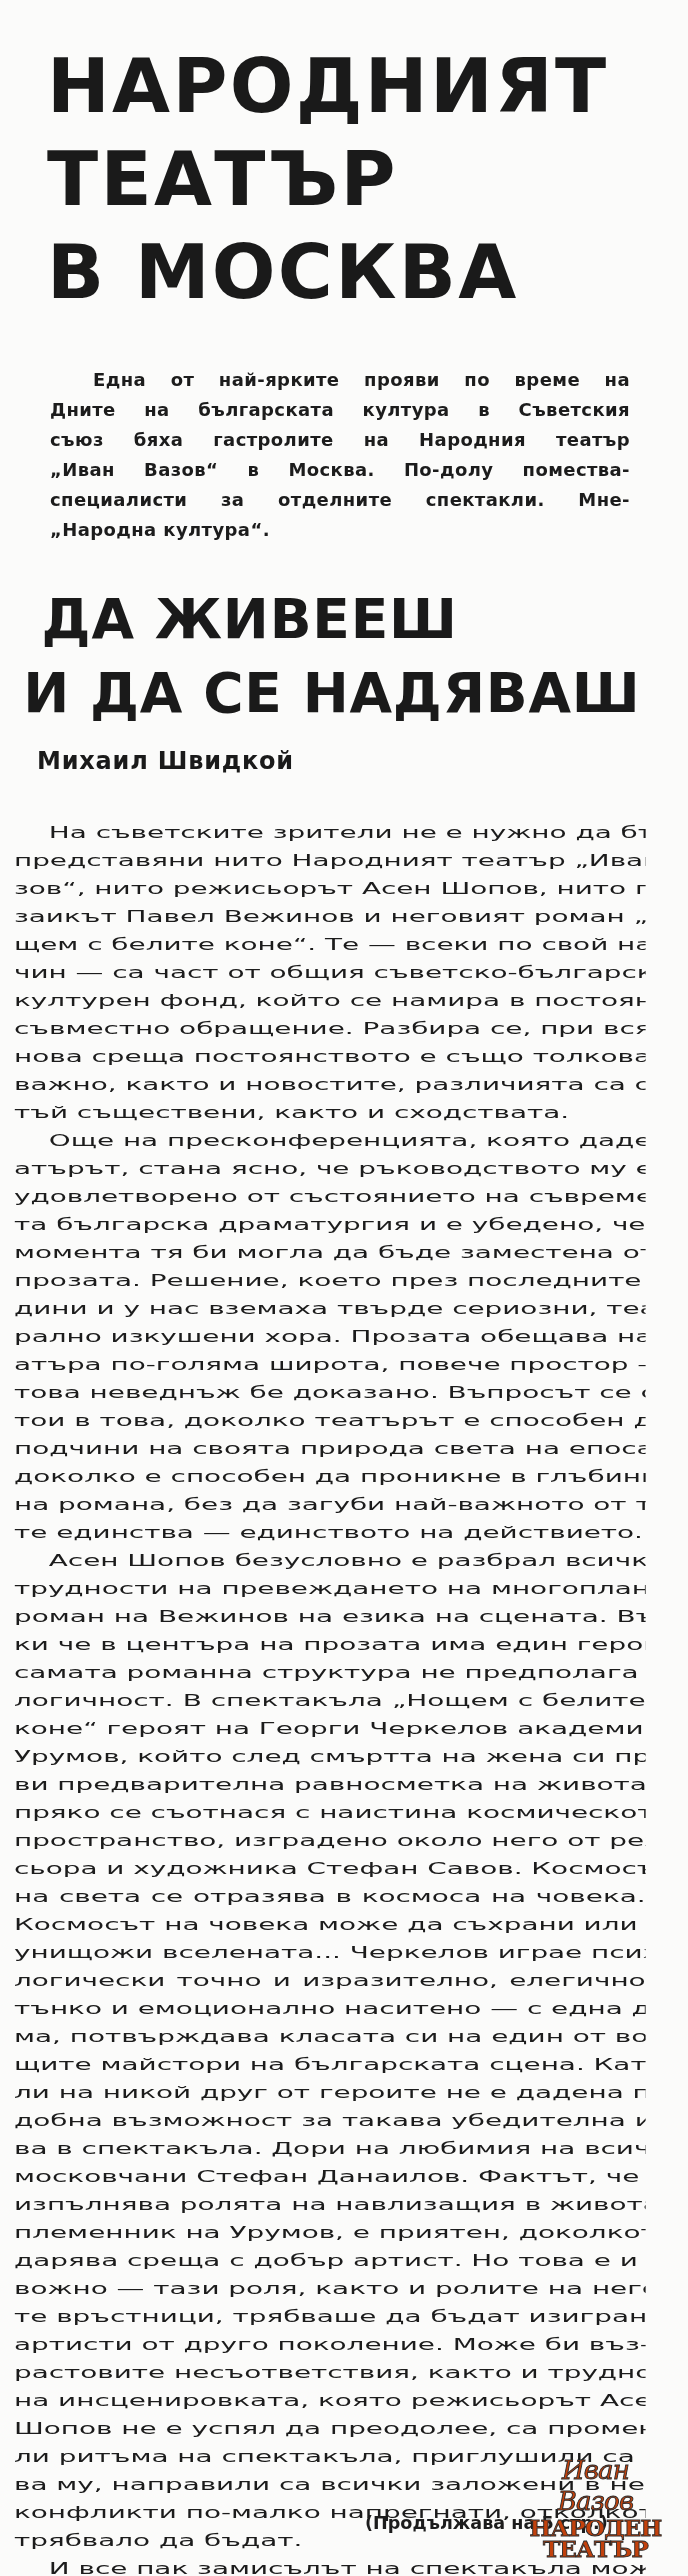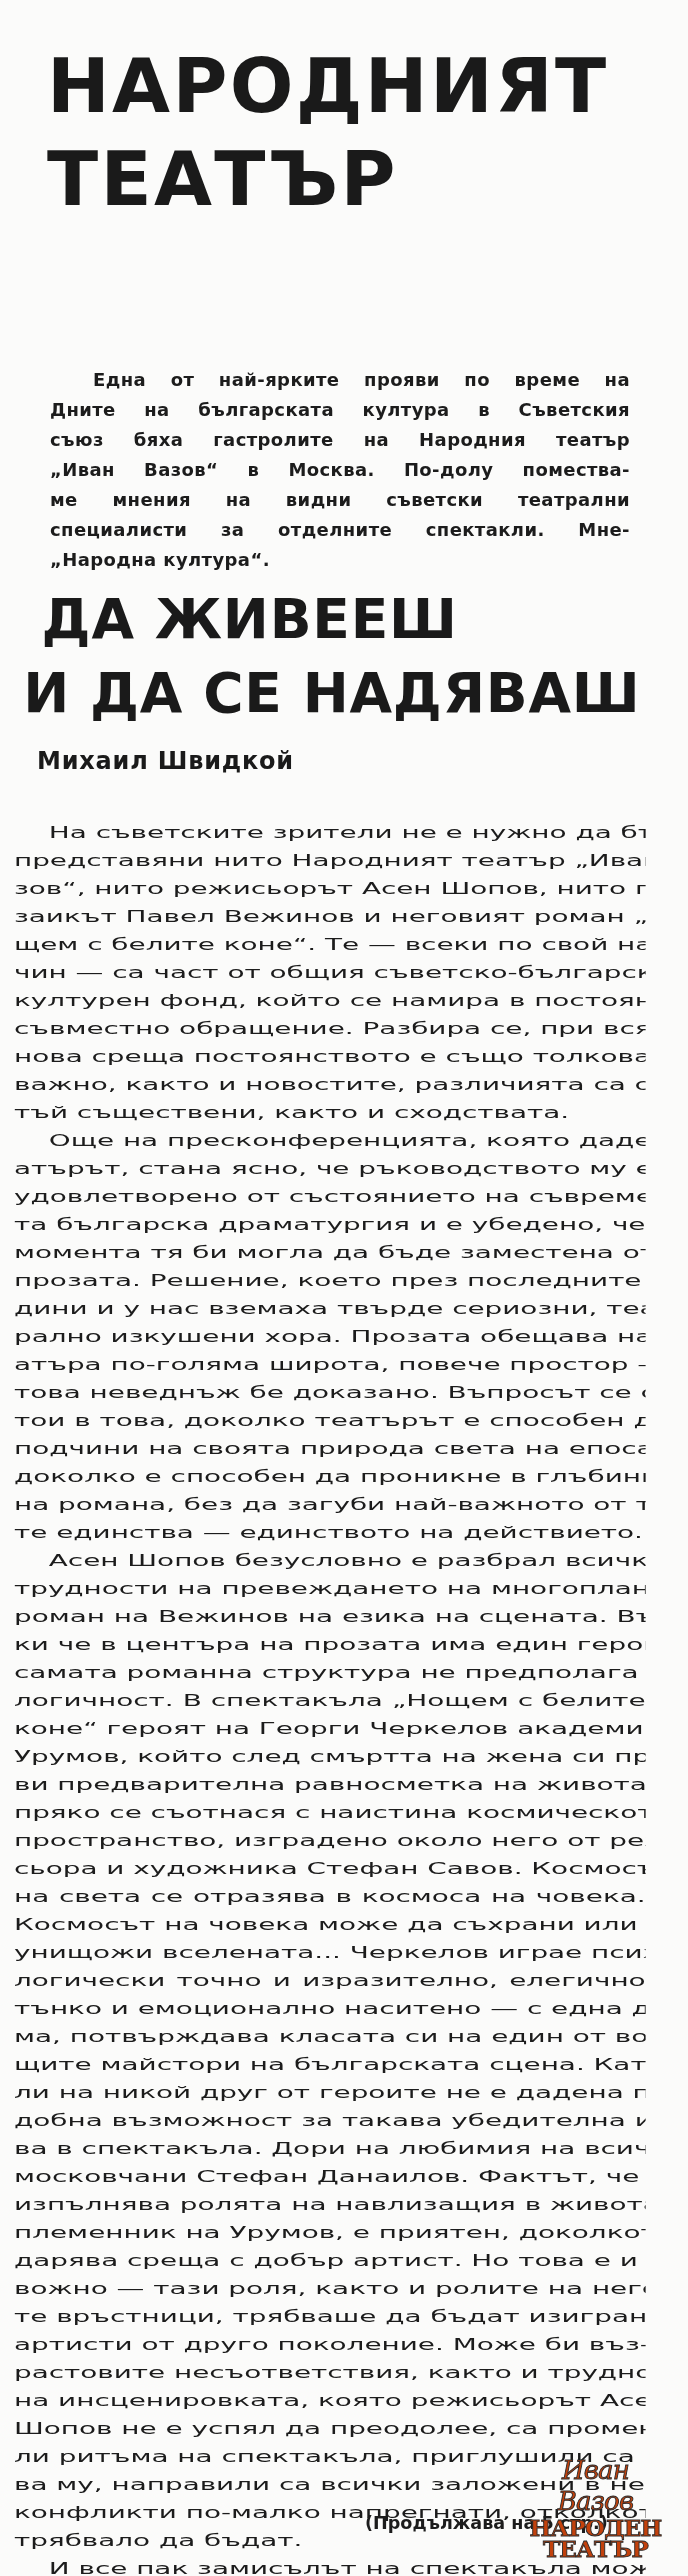--- a/index.html
+++ b/index.html
@@ -118,28 +118,28 @@
   }
 </style>
 </head>
 <body>
 
 <div class="page">
 
   <h1 class="headline">
     <span>НАРОДНИЯТ</span>
     <span>ТЕАТЪР</span>
+    <span>В МОСКВА</span>
   </h1>
 
   <div class="lede">
     <span class="ln first">Една от най-ярките прояви по време на</span>
     <span class="ln">Дните на българската култура в Съветския</span>
     <span class="ln">съюз бяха гастролите на Народния театър</span>
     <span class="ln">„Иван Вазов“ в Москва. По-долу помества-</span>
-    <span class="ln">ме мнения на видни съветски театрални</span>
     <span class="ln">специалисти за отделните спектакли. Мне-</span>
     <span class="ln last">„Народна култура“.</span>
   </div>
 
   <h2 class="subhead">
     <span class="l1">ДА ЖИВЕЕШ</span>
     <span>И ДА СЕ НАДЯВАШ</span>
   </h2>
 
   <div class="byline">Михаил Швидкой</div>

